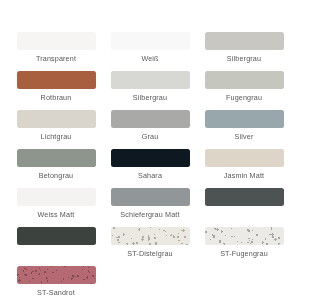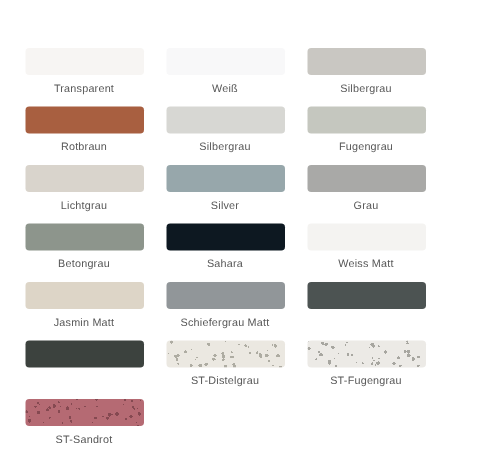--- a/index.html
+++ b/index.html
@@ -77,42 +77,42 @@
     </div>
     <div class="swatch-cell">
       <div class="swatch-chip" style="background: rgb(197, 199, 191);"></div>
       <div class="swatch-label">Fugengrau</div>
     </div>
     <div class="swatch-cell">
       <div class="swatch-chip" style="background: rgb(217, 212, 204);"></div>
       <div class="swatch-label">Lichtgrau</div>
     </div>
     <div class="swatch-cell">
+      <div class="swatch-chip" style="background: rgb(169, 169, 167);"></div>
+      <div class="swatch-label">Grau</div>
+    </div>
+    <div class="swatch-cell">
       <div class="swatch-chip" style="background: rgb(151, 167, 171);"></div>
       <div class="swatch-label">Silver</div>
-    </div>
-    <div class="swatch-cell">
-      <div class="swatch-chip" style="background: rgb(169, 169, 167);"></div>
-      <div class="swatch-label">Grau</div>
     </div>
     <div class="swatch-cell">
       <div class="swatch-chip" style="background: rgb(141, 149, 140);"></div>
       <div class="swatch-label">Betongrau</div>
     </div>
     <div class="swatch-cell">
       <div class="swatch-chip" style="background: rgb(13, 24, 33);"></div>
       <div class="swatch-label">Sahara</div>
     </div>
     <div class="swatch-cell">
+      <div class="swatch-chip" style="background: rgb(221, 213, 199);"></div>
+      <div class="swatch-label">Jasmin Matt</div>
+    </div>
+    <div class="swatch-cell">
       <div class="swatch-chip" style="background: rgb(244, 243, 241);"></div>
       <div class="swatch-label">Weiss Matt</div>
-    </div>
-    <div class="swatch-cell">
-      <div class="swatch-chip" style="background: rgb(221, 213, 199);"></div>
-      <div class="swatch-label">Jasmin Matt</div>
     </div>
     <div class="swatch-cell">
       <div class="swatch-chip" style="background: rgb(145, 150, 153);"></div>
       <div class="swatch-label">Schiefergrau Matt</div>
     </div>
     <div class="swatch-cell">
       <div class="swatch-chip" style="background: rgb(76, 83, 82);"></div>
     </div>
     <div class="swatch-cell">
       <div class="swatch-chip" style="background: rgb(60, 66, 62);"></div>

